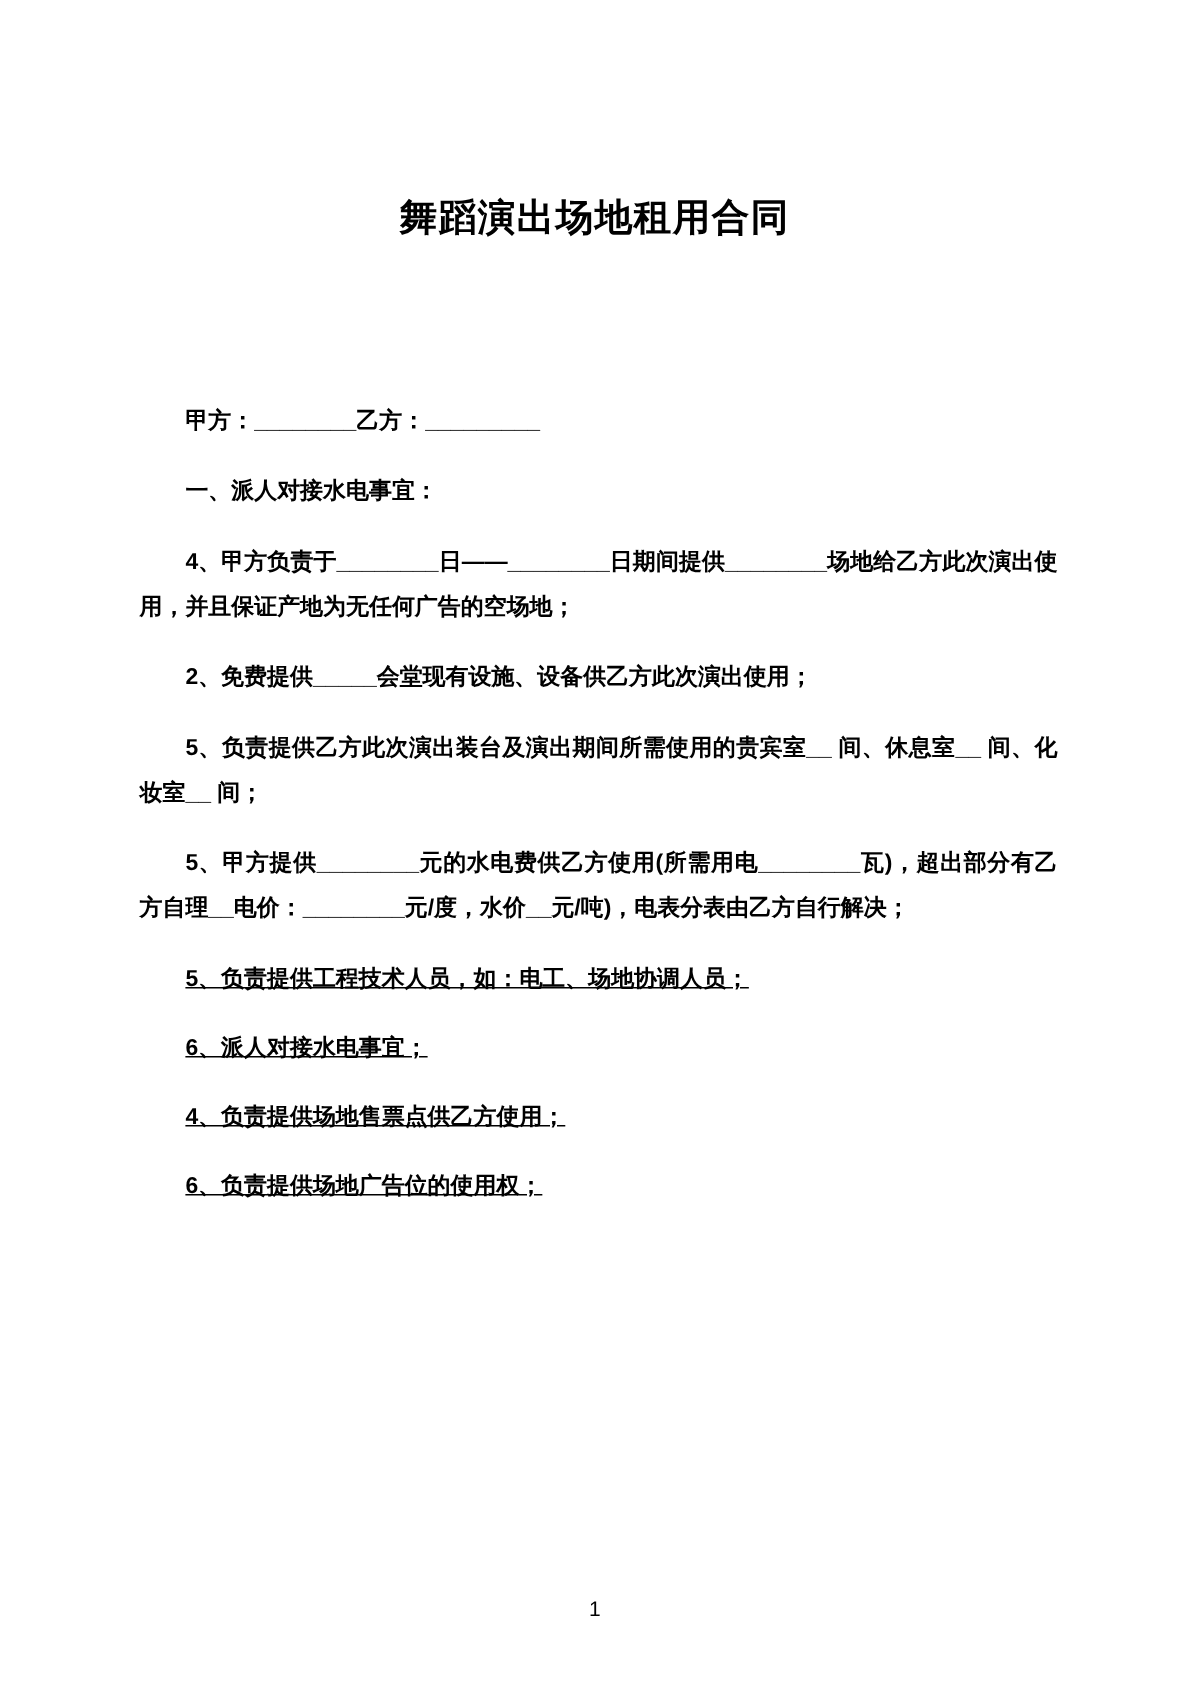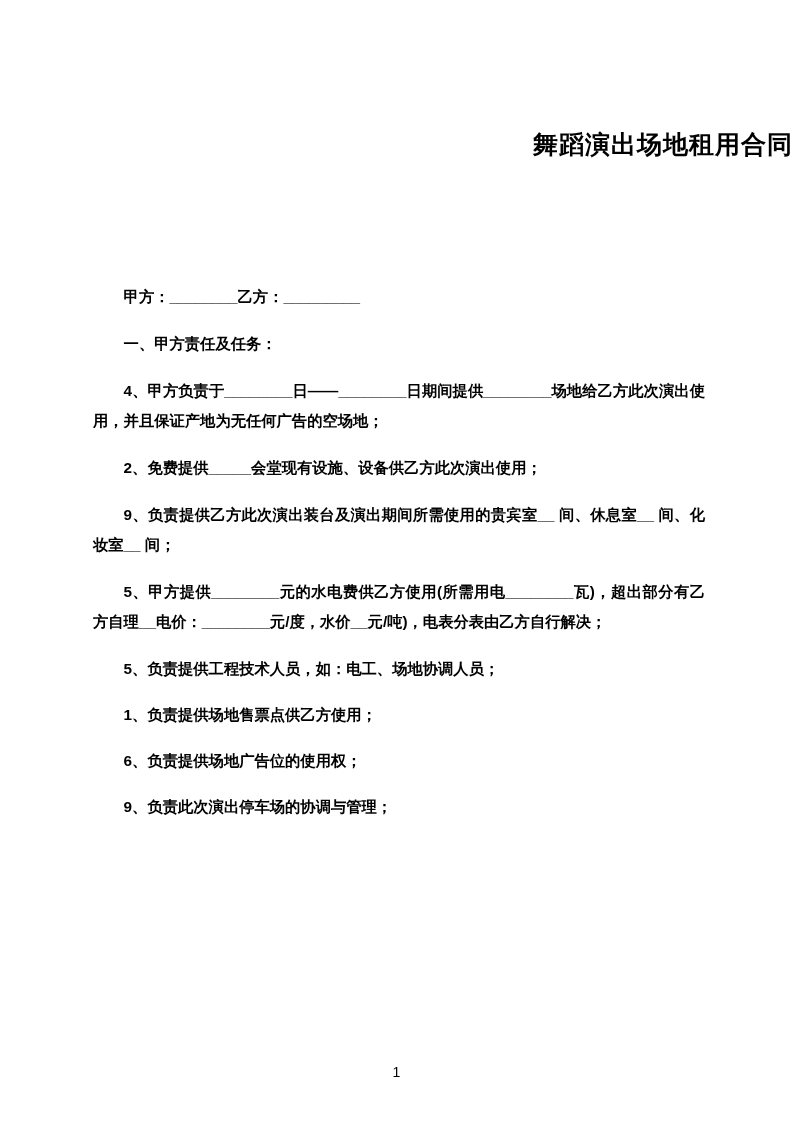--- a/index.html
+++ b/index.html
@@ -17,71 +17,72 @@
     position: relative;
     background: #ffffff;
     box-sizing: border-box;
     overflow: hidden;
   }
   .doc-title {
     position: absolute;
     top: 128px;
     left: 0;
     width: 793px;
-    text-align: right;
+    text-align: center;
     font-family: "Liberation Sans", "DejaVu Sans", sans-serif;
     font-weight: bold;
     font-size: 25px;
     letter-spacing: 1px;
   }
   .body-wrap {
     position: absolute;
-    top: 282px;
+    top: 266px;
     left: 93px;
     width: 612px;
   }
   .para {
     font-family: "Liberation Sans", "DejaVu Sans", sans-serif;
     font-size: 15.3px;
     font-weight: bold;
     line-height: 30px;
     margin: 0 0 17px 0;
     text-align: justify;
     text-justify: inter-ideograph;
     text-indent: 2em;
     word-break: break-all;
   }
   .para.tight {
     margin-bottom: 16px;
+    text-decoration: underline;
   }
   .page-number {
     position: absolute;
     bottom: 42px;
     left: 0;
     width: 793px;
     text-align: center;
     font-family: "Liberation Sans", "DejaVu Sans", sans-serif;
     font-size: 14px;
   }
 </style>
 </head>
 <body>
 
 <div class="page">
 
   <div class="doc-title">舞蹈演出场地租用合同</div>
 
   <div class="body-wrap">
     <p class="para">甲方：________乙方：_________</p>
-    <p class="para">一、甲方责任及任务：</p>
+    <p class="para">一、派人对接水电事宜：</p>
     <p class="para">4、甲方负责于________日——________日期间提供________场地给乙方此次演出使用，并且保证产地为无任何广告的空场地；</p>
     <p class="para">2、免费提供_____会堂现有设施、设备供乙方此次演出使用；</p>
-    <p class="para">9、负责提供乙方此次演出装台及演出期间所需使用的贵宾室__ 间、休息室__ 间、化妆室__ 间；</p>
+    <p class="para">5、负责提供乙方此次演出装台及演出期间所需使用的贵宾室__ 间、休息室__ 间、化妆室__ 间；</p>
     <p class="para">5、甲方提供________元的水电费供乙方使用(所需用电________瓦)，超出部分有乙方自理__电价：________元/度，水价__元/吨)，电表分表由乙方自行解决；</p>
     <p class="para tight">5、负责提供工程技术人员，如：电工、场地协调人员；</p>
-    <p class="para tight">1、负责提供场地售票点供乙方使用；</p>
+    <p class="para tight">6、派人对接水电事宜；</p>
+    <p class="para tight">4、负责提供场地售票点供乙方使用；</p>
     <p class="para tight">6、负责提供场地广告位的使用权；</p>
-    <p class="para tight">9、负责此次演出停车场的协调与管理；</p>
   </div>
 
   <div class="page-number">1</div>
 
 </div>
 
 </body></html>

